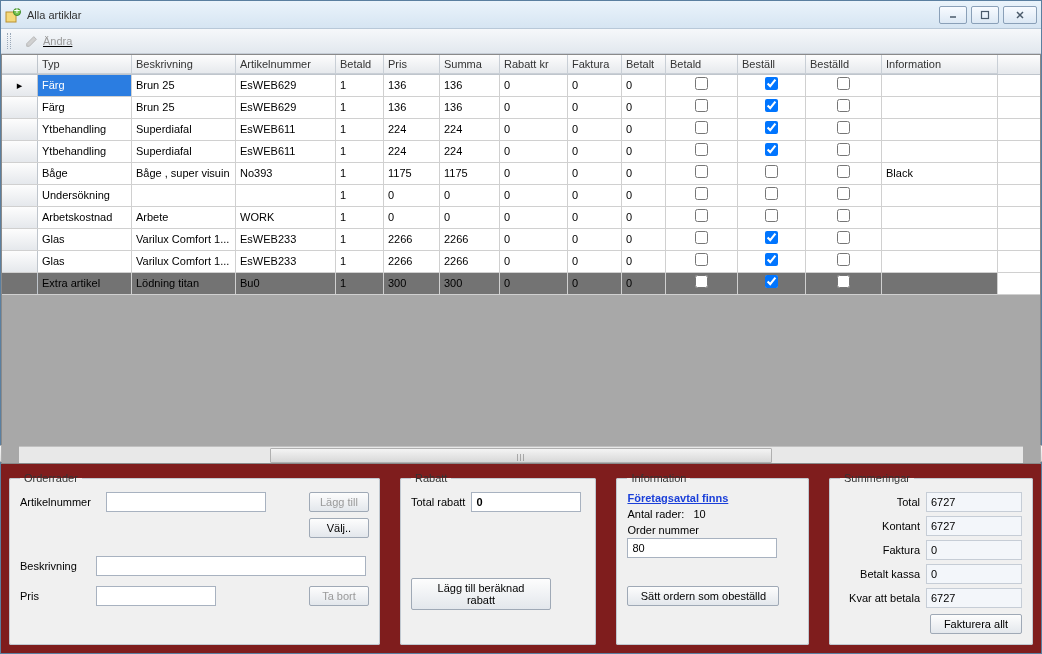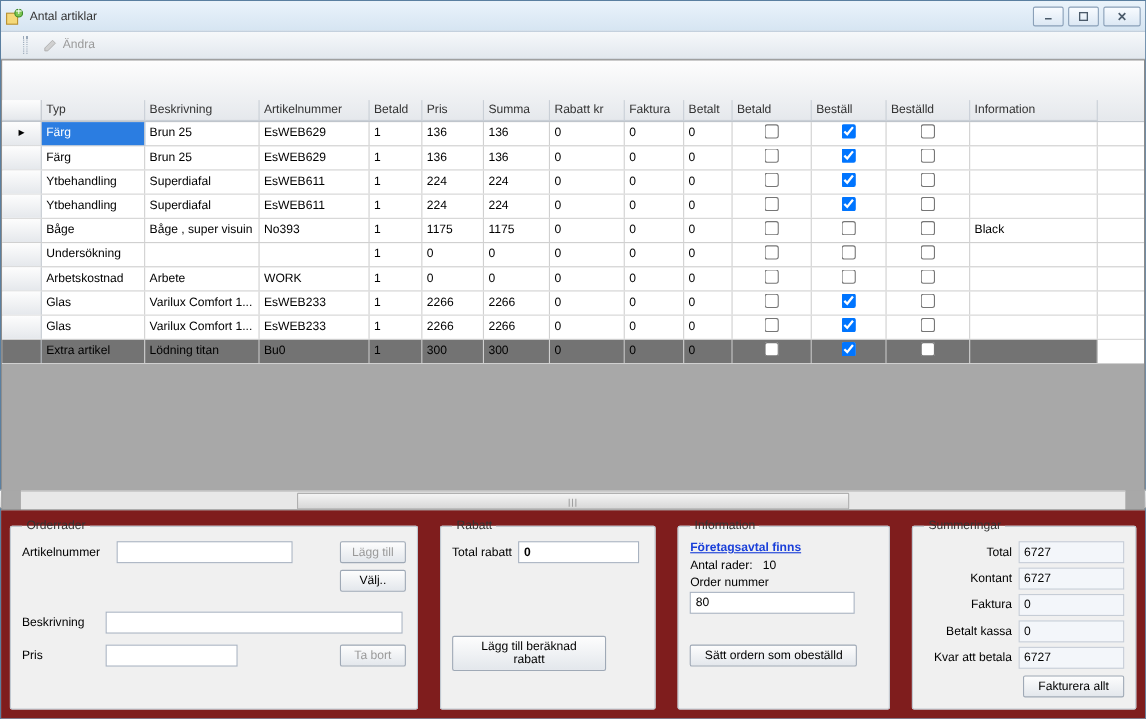--- a/index.html
+++ b/index.html
@@ -6,28 +6,28 @@
 body { background: #d6e4f0; width: 1042px; height: 654px; overflow: hidden; }
 
 .window { width: 1042px; height: 654px; border: 1px solid #5a7fa0; background: #f0f0f0; display: flex; flex-direction: column; }
 .titlebar { height: 28px; background: linear-gradient(#eaf3fb, #d6e5f2); display: flex; align-items: center; padding: 0 4px; border-bottom: 1px solid #b8c8d8; }
 .titlebar .icon { width: 16px; height: 16px; margin-right: 6px; }
 .titlebar .title { flex: 1; color: #333; }
 .winbtns { display: flex; gap: 4px; }
 .winbtn { width: 28px; height: 18px; border: 1px solid #8aa0b8; border-radius: 2px; background: linear-gradient(#f8fbff,#dce8f4); display:flex; align-items:center; justify-content:center; cursor:pointer; color:#4a5a6a; font-size:11px;}
 .winbtn.close { width:34px; }
 
-.toolbar { height: 25px; background: linear-gradient(#f6f8fa,#e2e8ee); border-bottom:1px solid #c6cdd6; display:flex; align-items:center; padding:0 20px; gap:4px; }
+.toolbar { height: 25px; background: linear-gradient(#f6f8fa,#e2e8ee); border-bottom:1px solid #c6cdd6; display:flex; align-items:center; padding:0 6px; gap:4px;text-decoration:underline; }
 .toolbar-grip { width:4px; height:16px; border-left:1px dotted #9aa8b8; border-right:1px dotted #9aa8b8; margin-right:4px;}
 .toolbtn { display:inline-flex; align-items:center; gap:4px; padding:2px 6px; color:#9a9a9a; cursor:default;}
 .toolbtn svg { width:14px; height:14px; }
 
 .grid-area { flex:1; background:#a8a8a8; display:flex; flex-direction:column; border:1px solid #8a8a8a; margin:0;}
 .grid-header { display:flex; background:linear-gradient(#fdfdfd,#e5e8ec); border-bottom:1px solid #bfc5cc; }
-.hcell { padding:3px 4px; border-right:1px solid #c9cfd6; border-bottom:1px solid #c9cfd6; color:#333; white-space:nowrap; overflow:hidden;margin-top:36px; }
+.hcell { padding:3px 4px; border-right:1px solid #c9cfd6; border-bottom:1px solid #c9cfd6; color:#333; white-space:nowrap; overflow:hidden; }
 .grid-body { background:#a8a8a8; }
 .grow { display:flex; background:#fff; border-bottom:1px solid #d0d0d0; }
 .grow.selected .gcell.first-data { background:#2b7de1; color:#fff; }
 .gcell { padding:2px 4px; border-right:1px solid #d0d0d0; white-space:nowrap; overflow:hidden; height:21px; line-height:17px; }
 .rowhdr { width:36px; background:linear-gradient(#fdfdfd,#e5e8ec); border-right:1px solid #bfc5cc; display:flex; align-items:center; justify-content:center; }
 .grow.highlight .gcell { background:#737373; }
 .checkcell { text-align:center; }
 .checkcell input { margin:0; }
 
 .c-typ { width:94px;} .c-besk{width:104px;} .c-art{width:100px;} .c-antal{width:48px;}
@@ -71,21 +71,21 @@
 
 <div class="window">
   <div class="titlebar">
     <span class="icon">
       <svg viewBox="0 0 16 16">
           <rect x="1" y="5" width="10" height="10" fill="#f5d97a" stroke="#b89030"></rect>
           <circle cx="12" cy="5" r="3.5" fill="#7cc552" stroke="#3c8a2a"></circle>
           <text x="12" y="7" font-size="6" text-anchor="middle" fill="#fff">+</text>
         </svg>
     </span>
-    <span class="title">Antal artiklar</span>
+    <span class="title">Alla artiklar</span>
     <div class="winbtns">
       <div class="winbtn">
           <svg width="10" height="10">
             <line x1="2" y1="7" x2="8" y2="7" stroke="#4a5a6a" stroke-width="1.5"></line>
           </svg>
         </div>
       <div class="winbtn">
           <svg width="10" height="10">
             <rect x="1.5" y="1.5" width="7" height="7" fill="none" stroke="#4a5a6a" stroke-width="1.2"></rect>
           </svg>

